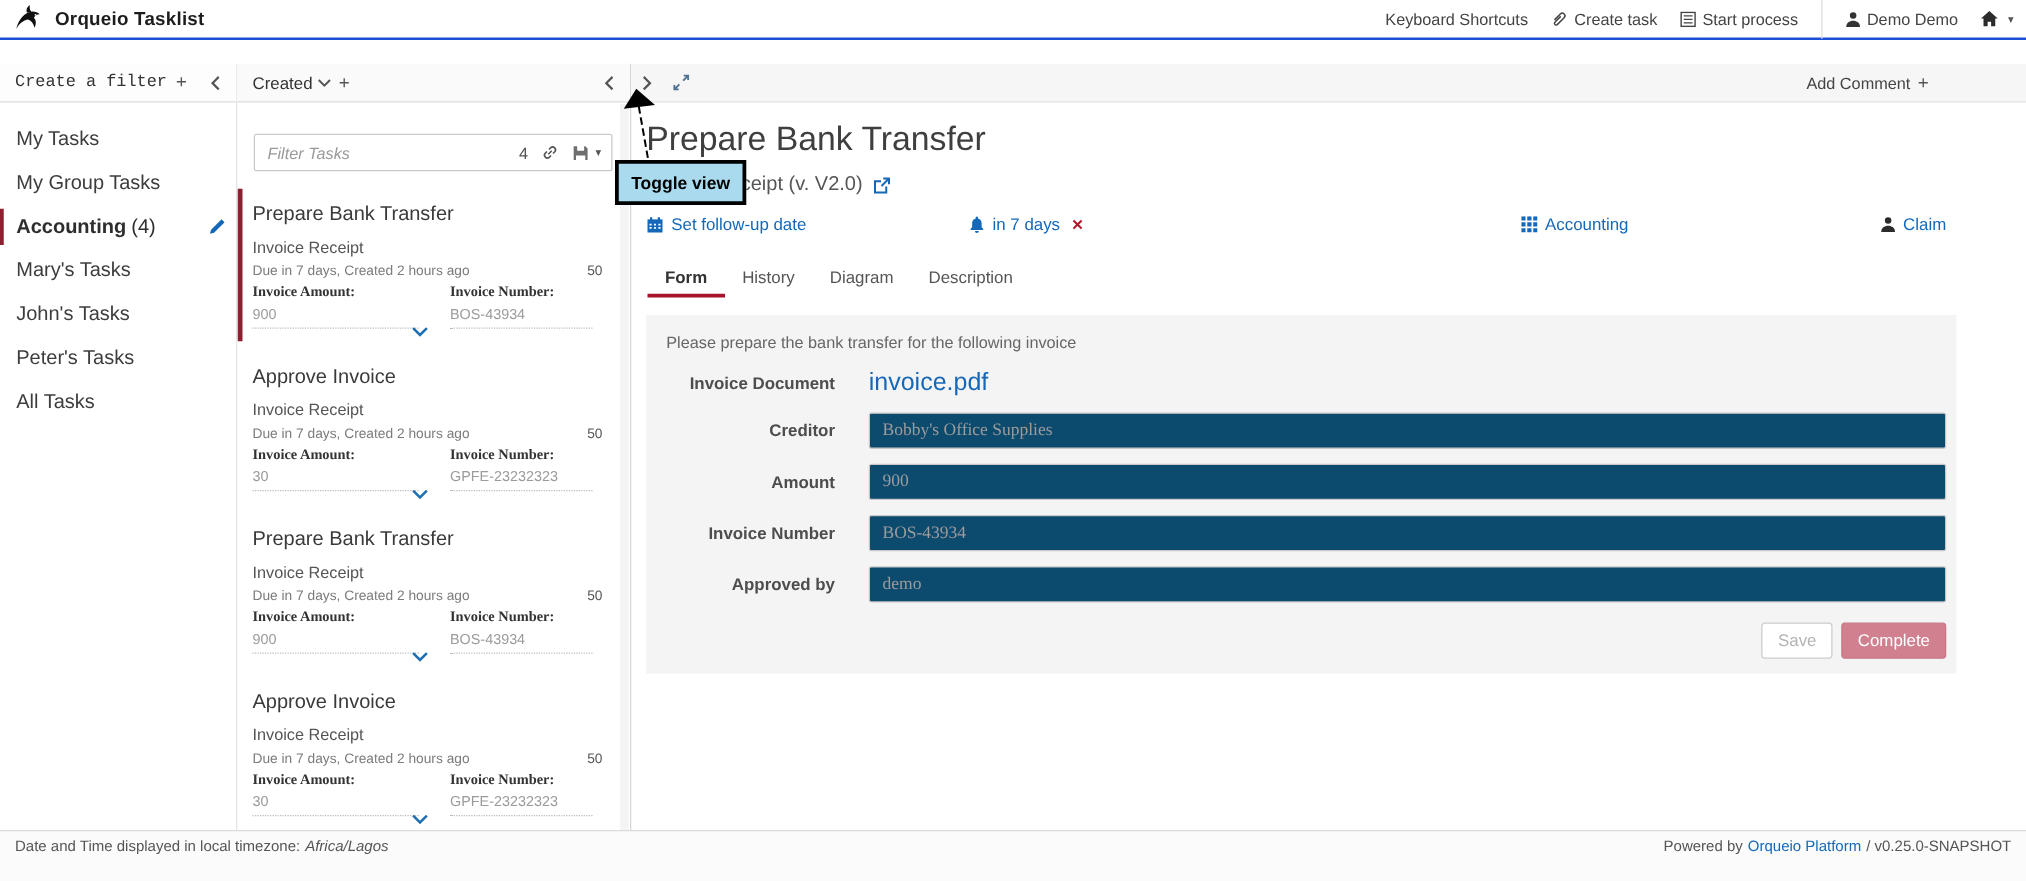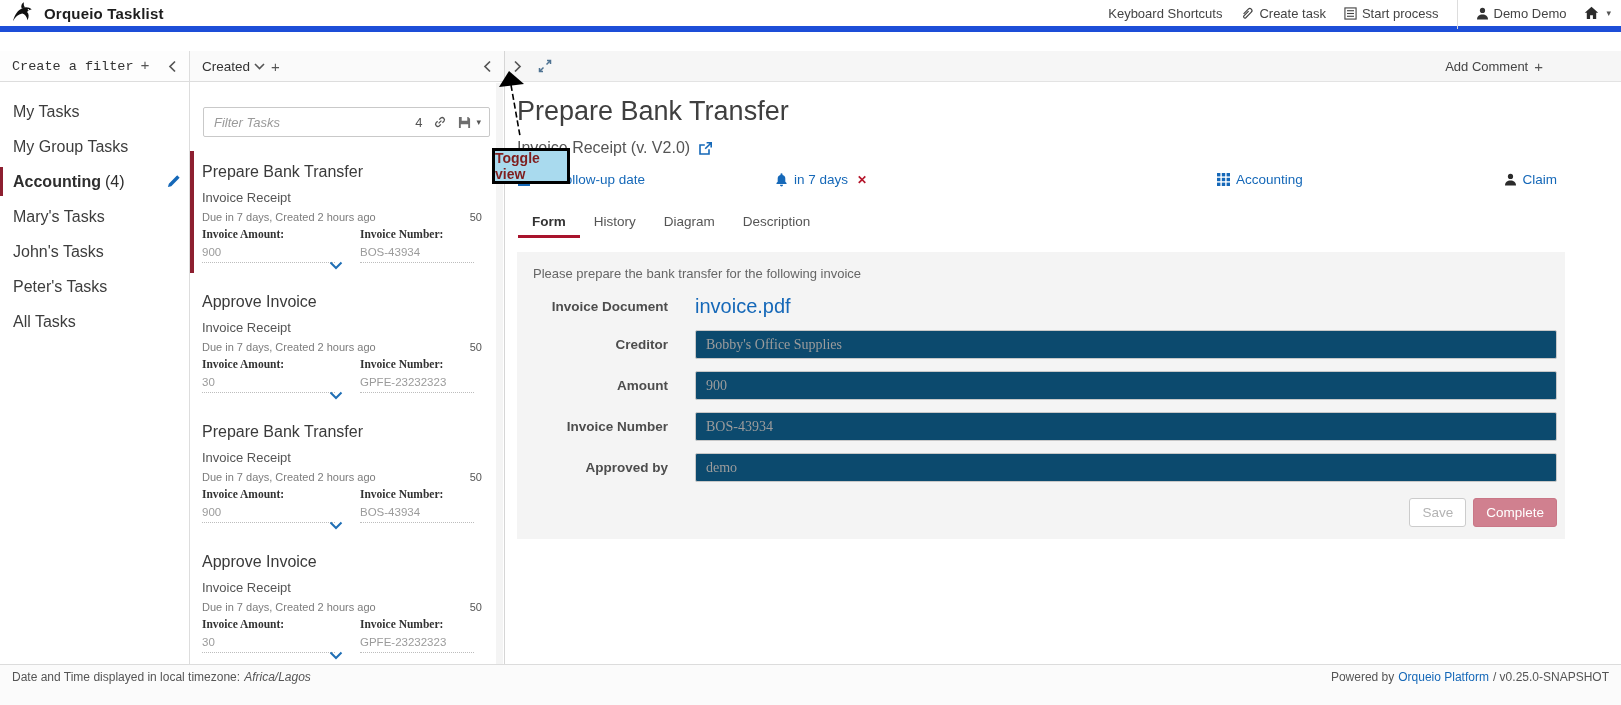--- a/index.html
+++ b/index.html
@@ -4,21 +4,21 @@
 <style>
   * { box-sizing: border-box; }
   html,body { margin:0; padding:0; }
   body {
     width:1621px; height:705px; position:relative; overflow:hidden;
     font-family:"Liberation Sans", sans-serif; background:#fff; color:#333;
   }
   svg { display:block; }
 
   
-  .navbar{position:absolute;top:0;left:0;right:0;height:32px;border-bottom:6px solid #1d4ed8;
+  .navbar{position:absolute;top:0;left:0;right:0;height:32px;border-bottom:2px solid #1d4ed8;
     display:flex;align-items:center;padding:0 10px;background:#fff;z-index:20;}
   .brand{display:flex;align-items:center;gap:10px;cursor:pointer;}
   .brand-title{font-size:15px;font-weight:bold;color:#1d1d1d;letter-spacing:.2px;}
   .nav-right{margin-left:auto;display:flex;align-items:center;gap:18px;font-size:13px;color:#444;height:100%;}
   .nav-item{display:flex;align-items:center;gap:5px;cursor:pointer;white-space:nowrap;}
   .nav-divider{width:1px;height:32px;background:#ddd;}
   .caret{font-size:9px;color:#555;margin-left:2px;}
 
   
   .workspace{position:absolute;top:32px;left:0;right:0;bottom:41px;background:#fff;}
@@ -90,22 +90,22 @@
   .form-label{width:135px;margin-right:27px;text-align:right;font-size:13.5px;font-weight:bold;color:#4d4d4d;flex:none;}
   .form-input{flex:1;height:29px;background:#0c4a6e;border:1px solid #c8c8c8;border-radius:2px;color:#9c9c9c;
     font-size:14px;font-family:Liberation Serif, serif;padding:0 10px;}
   .file-link{font-size:20px;}
   .form-buttons{display:flex;justify-content:flex-end;gap:7px;margin-top:16px;margin-bottom:2px;}
   .btn{height:29px;padding:0 12px;font-size:13.5px;font-family:"Liberation Sans",sans-serif;border-radius:3px;cursor:pointer;}
   .btn-save{background:#fff;border:1px solid #ccc;color:#b3b3b3;}
   .btn-complete{background:#d0808f;border:1px solid #c97787;color:#fff;}
 
   
-  .anno-box{position:absolute;left:492px;top:148px;width:78px;height:36px;background:#a9daee;border:3px solid #000;
-    display:flex;align-items:center;justify-content:center;font-size:14px;font-weight:bold;color:#7f1d1d;z-index:60;}
+  .anno-box{position:absolute;left:492px;top:128px;width:105px;height:36px;background:#a9daee;border:3px solid #000;
+    display:flex;align-items:center;justify-content:center;font-size:14px;font-weight:bold;color:#000000;z-index:60;}
   .anno-arrow{position:absolute;left:480px;top:60px;z-index:59;pointer-events:none;}
 
   
   .footer{position:absolute;left:0;right:0;bottom:0;height:41px;background:#fbfbfb;border-top:1px solid #dcdcdc;
     padding:5px 12px 0;display:flex;justify-content:space-between;font-size:12px;color:#555;z-index:10;}
   .foot-left,.foot-right{display:flex;gap:4px;align-items:flex-start;}
   .tz{font-style:italic;}
 </style>
 </head>
 <body>

